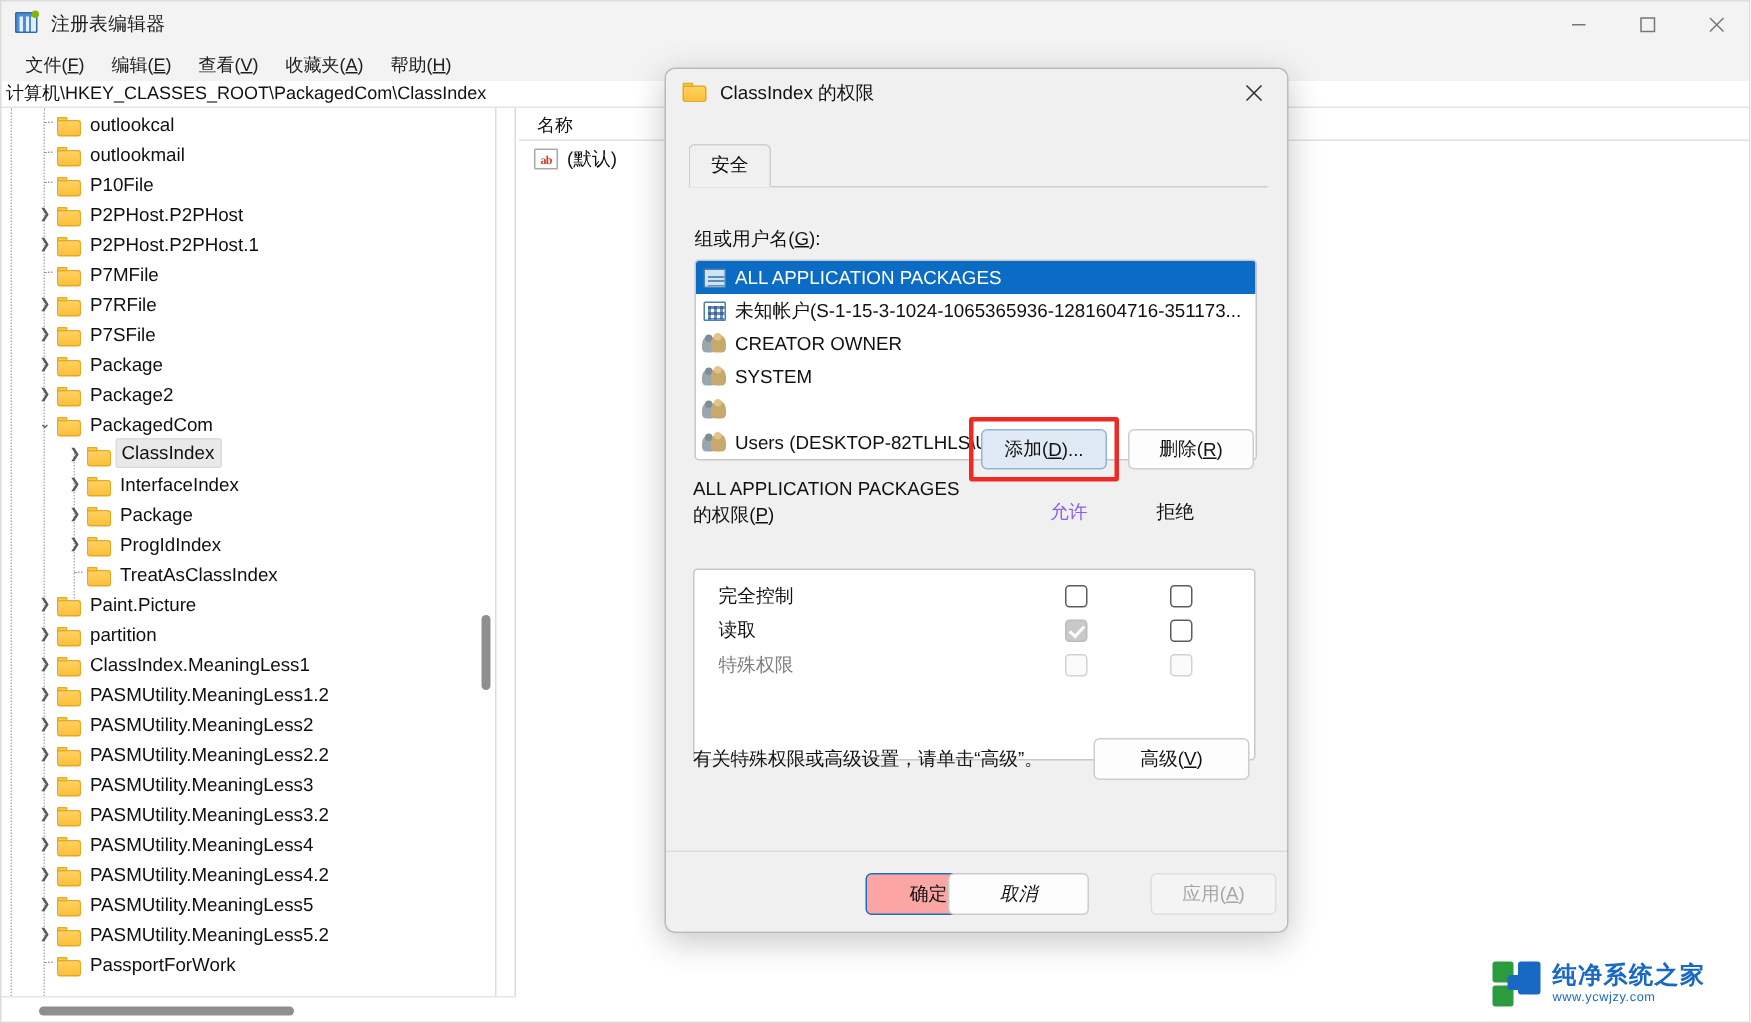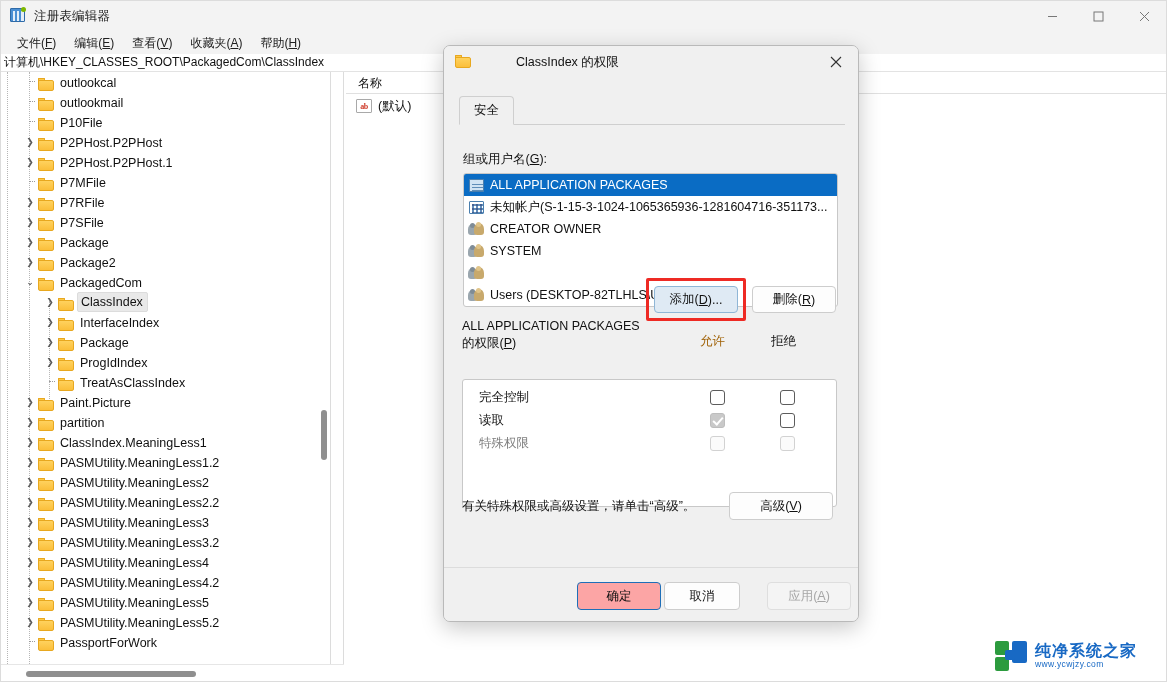--- a/index.html
+++ b/index.html
@@ -270,21 +270,21 @@
     height: 32px;
     background: #f0f0f0;
     display: flex; align-items: center;
     padding-left: 11px;
     position: relative;
   }
   .dlg-folder {
     width: 17px; height: 14px; position: relative; margin-right: 8px; flex: none;
   }
   .dlg-title-text {
-    font-size: 12.5px; color: #111; margin-left: 36px;
+    font-size: 12.5px; color: #111;
   }
   .dlg-close {
     position: absolute; right: 0; top: 0;
     width: 44px; height: 32px;
     display: flex; align-items: center; justify-content: center;
     color: #333;
   }
 
   .dlg-body {
     position: absolute; left: 0; top: 32px;
@@ -433,21 +433,21 @@
   
   .perm-label {
     position: absolute; left: 462px; top: 318px;
     width: 200px;
     font-size: 12.5px; color: #111;
     line-height: 17px;
   }
   .perm-label u { text-decoration: underline; }
   .col-allow {
     position: absolute; left: 700px; top: 333px;
-    font-size: 12.5px; color: #a16207;
+    font-size: 12.5px; color: #8b5cf6;
   }
   .col-deny {
     position: absolute; left: 771px; top: 333px;
     font-size: 12.5px; color: #111;
   }
 
   
   .permbox {
     position: absolute; left: 462px; top: 355px;
     width: 375px; height: 128px;
@@ -505,21 +505,21 @@
   }
 
   
   .dlg-footer {
     position: absolute; left: 0; bottom: 0;
     width: 416px; height: 54px;
     background: #f0f0f0;
     border-top: 1px solid #dcdcdc;
   }
   .btn-ok     { position: absolute; left: 577px; top: 582px; width: 84px; height: 28px; }
-  .btn-cancel { position: absolute; left: 664px; top: 582px; width: 76px; height: 28px; }
+  .btn-cancel { position: absolute; left: 632px; top: 582px; width: 94px; height: 28px; font-style: italic; }
   .btn-apply  { position: absolute; left: 767px; top: 582px; width: 84px; height: 28px; }
 
   
   .watermark {
     position: absolute; left: 995px; top: 641px;
     display: flex; align-items: center;
   }
   .wm-logo {
     width: 34px; height: 30px;
     position: relative; margin-right: 6px;

